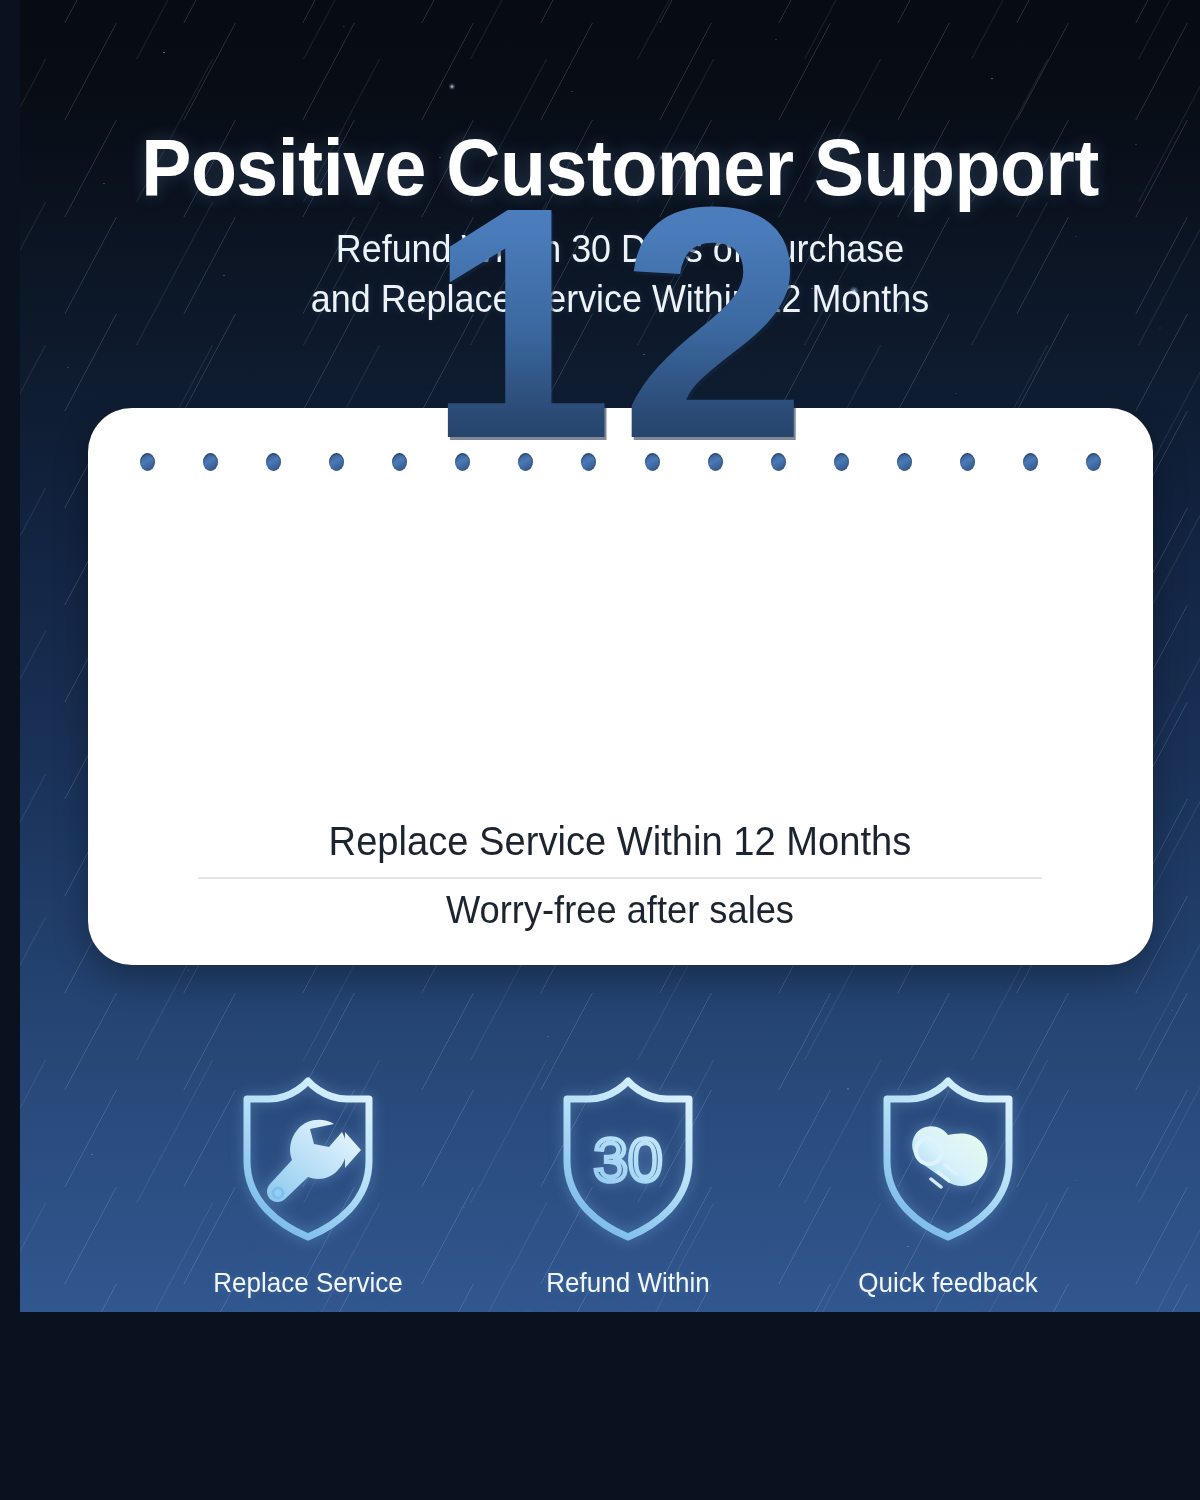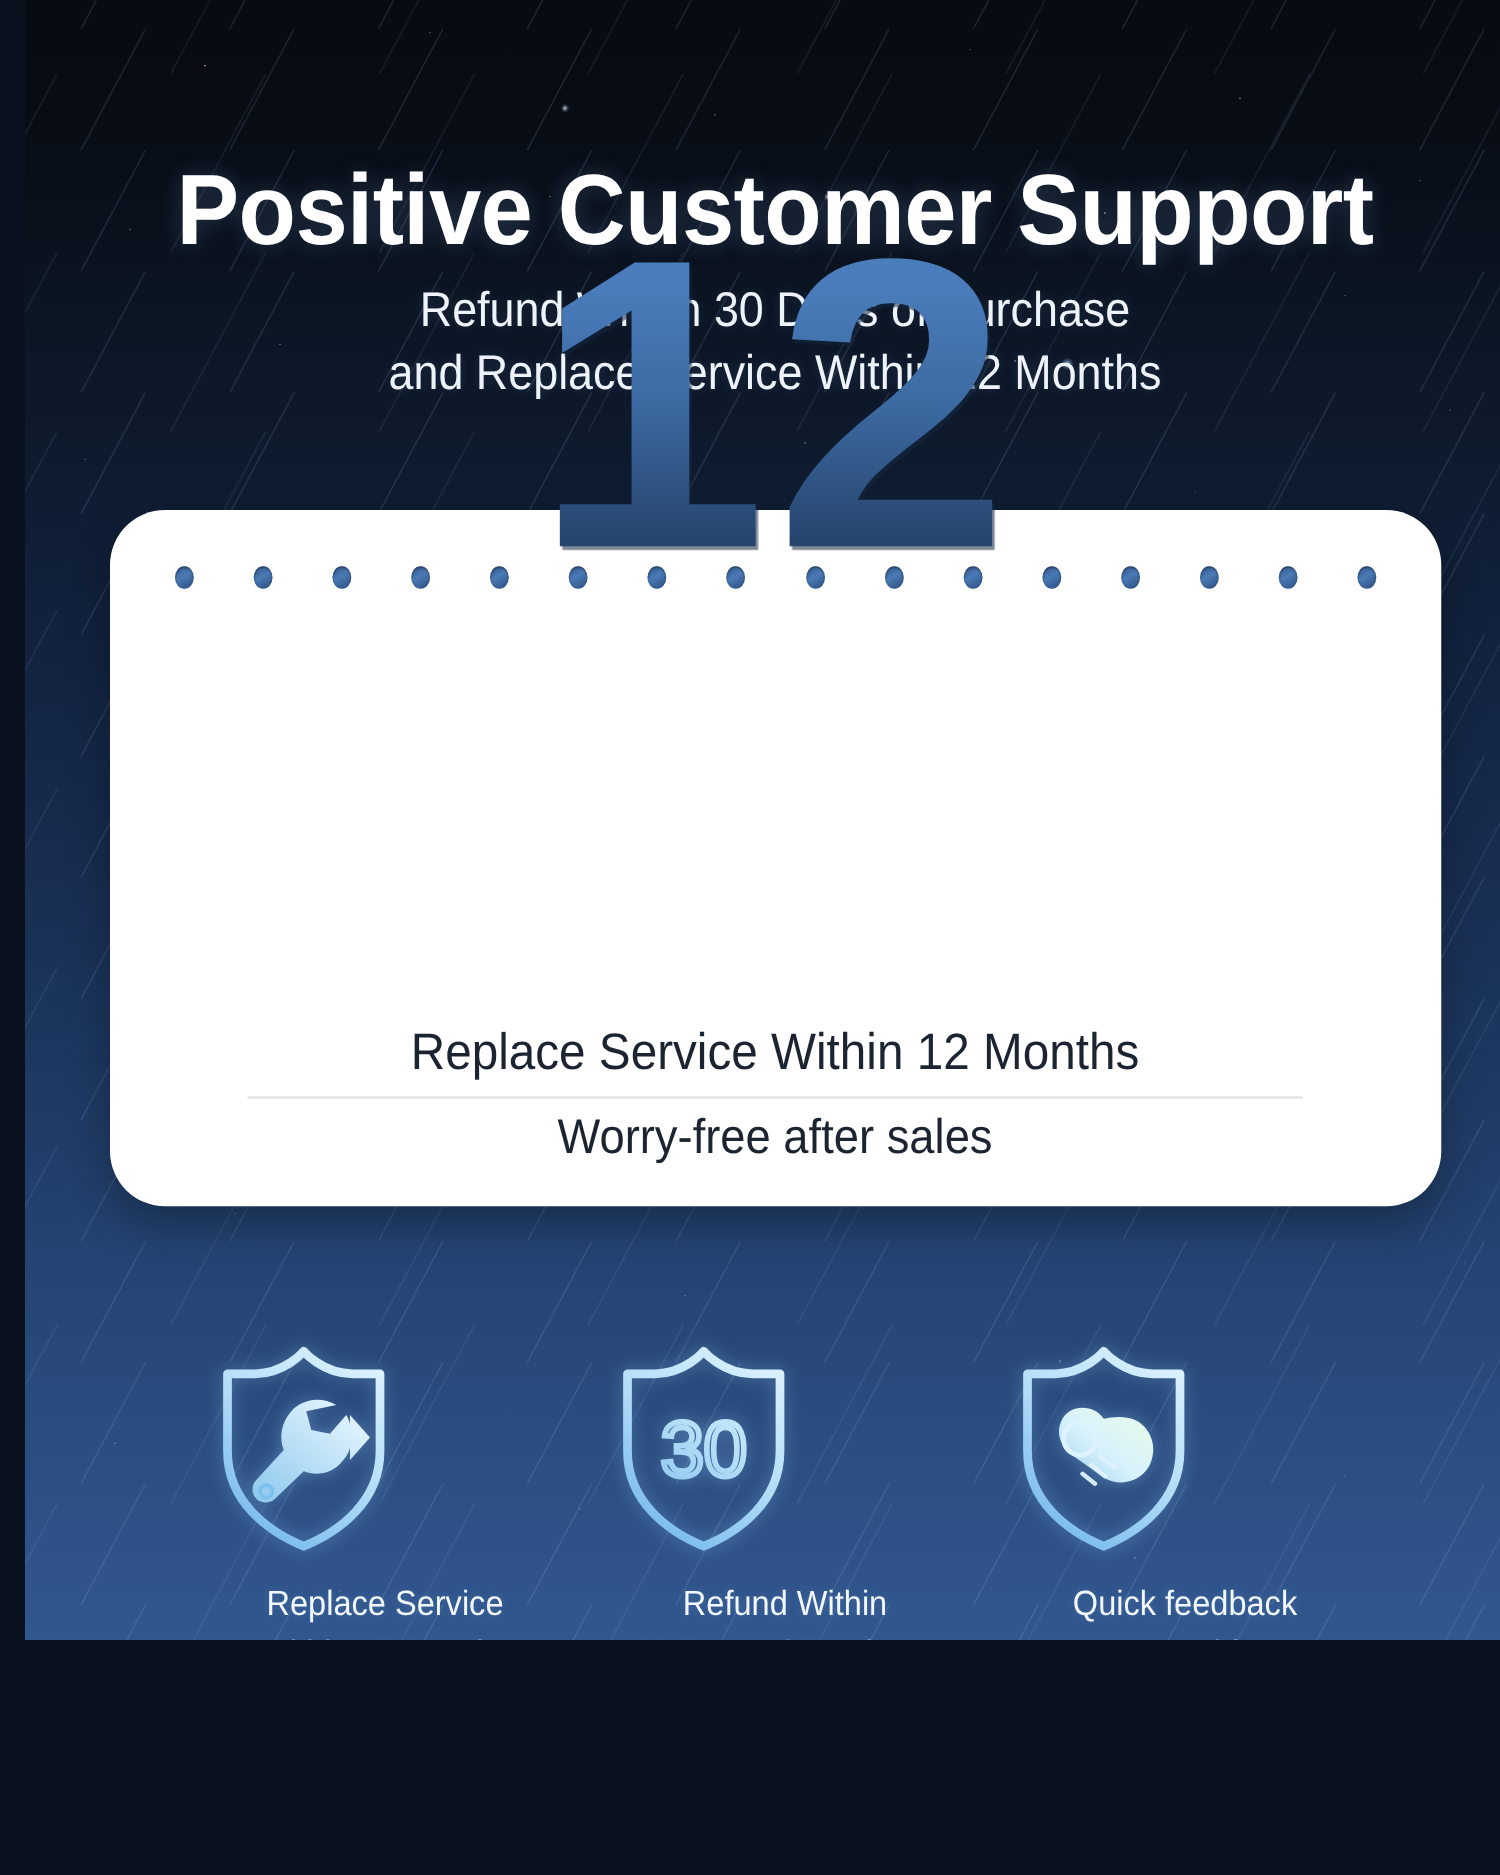--- a/index.html
+++ b/index.html
@@ -184,21 +184,21 @@
 
   
   .features {
     position:absolute;
     left:148px; top:1075px;
     width:920px;
     display:flex;
     justify-content:space-between;
   }
   .feature { width:280px; text-align:center; }
-  .shield-wrap { height:172px; display:flex; align-items:flex-start; }
+  .shield-wrap { height:172px; display:flex; align-items:flex-start; justify-content:center; }
   .shield-svg { width:150px; height:168px; filter:drop-shadow(0 0 7px rgba(150,210,255,.35)); }
   .feature-caption {
     margin-top:16px;
     font-size:28px;
     line-height:1.42;
     color:#f2f7fc;
     transform:scaleX(.93);
     text-shadow:0 0 7px rgba(120,175,235,.25);
     white-space:pre-line;
   }

